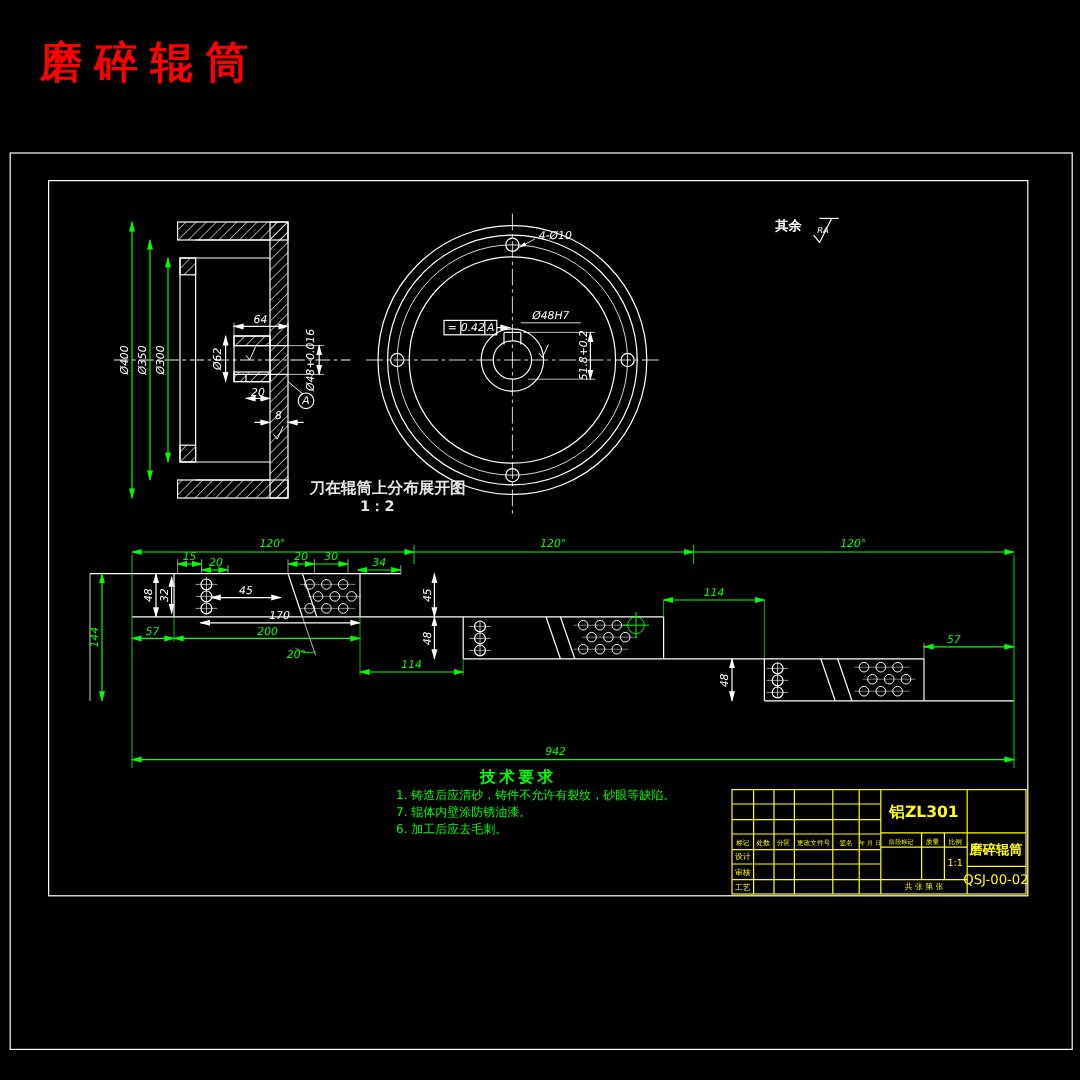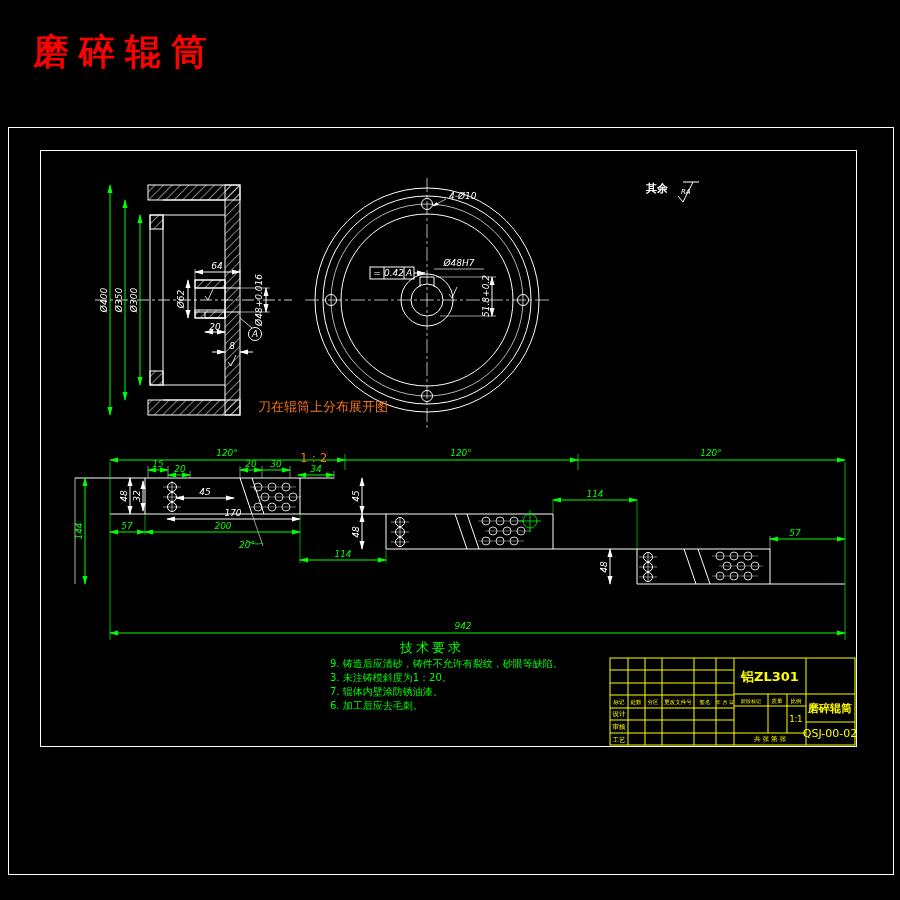--- a/index.html
+++ b/index.html
@@ -8,23 +8,23 @@
   .page-title{position:absolute;left:33px;top:28px;font-size:36px;font-weight:bold;
               color:#ff0000;letter-spacing:10px;font-family:"DejaVu Serif",serif;}
   .outer-border{position:absolute;left:8px;top:127px;width:884px;height:746px;
                 border:1px solid #fff;}
   .inner-frame{position:absolute;left:40px;top:150px;width:815px;height:595px;
                border:1px solid #fff;}
   svg{position:absolute;left:0;top:0;}
   .dimg{fill:#00ff00;font-size:9px;font-style:italic;}
   .dimw{fill:#ffffff;font-size:9px;font-style:italic;}
   .tech{position:absolute;left:330px;top:639px;color:#00ff00;width:290px;}
-  .tech-head{font-size:13px;font-weight:normal;padding-left:70px;letter-spacing:3px;}
+  .tech-head{font-size:13px;font-weight:bold;padding-left:70px;letter-spacing:3px;}
   .tech-item{font-size:10px;line-height:14px;white-space:nowrap;}
-  .cap{position:absolute;color:#f97316;font-weight:normal;}
+  .cap{position:absolute;color:#e5e5e5;font-weight:bold;}
 </style>
 </head>
 <body>
 
 <div class="canvas">
 
   <div class="page-title">磨碎辊筒</div>
   <div class="outer-border"></div>
   <div class="inner-frame"></div>
 
@@ -359,23 +359,22 @@
       <text x="777" y="703" font-size="5.5" text-anchor="middle">质量</text>
       <text x="796" y="703" font-size="5.5" text-anchor="middle">比例</text>
       <text x="796" y="722" font-size="8" text-anchor="middle">1:1</text>
       <text x="770" y="741" font-size="6.5" text-anchor="middle">共 张 第 张</text>
       <text x="830" y="712" font-size="11" font-weight="bold" text-anchor="middle">磨碎辊筒</text>
       <text x="830" y="737" font-size="11" text-anchor="middle">QSJ-00-02</text>
     </g>
   </svg>
 
   <div class="cap" style="left:258px;top:398px;font-size:13px;">刀在辊筒上分布展开图</div>
-  <div class="cap" style="left:300px;top:414px;font-size:12px;margin-top:36px;">1：2</div>
+  <div class="cap" style="left:300px;top:414px;font-size:12px;">1：2</div>
 
   <div class="tech">
     <div class="tech-head">技术要求</div>
-    <div class="tech-item">9. 铸造后应清砂，铸件不允许有裂纹，砂眼等缺陷。</div>
-    <div class="tech-item">3. 未注铸模斜度为1：20。</div>
+    <div class="tech-item">1. 铸造后应清砂，铸件不允许有裂纹，砂眼等缺陷。</div>
     <div class="tech-item">7. 辊体内壁涂防锈油漆。</div>
     <div class="tech-item">6. 加工后应去毛刺。</div>
   </div>
 
 </div>
 
 </body></html>

